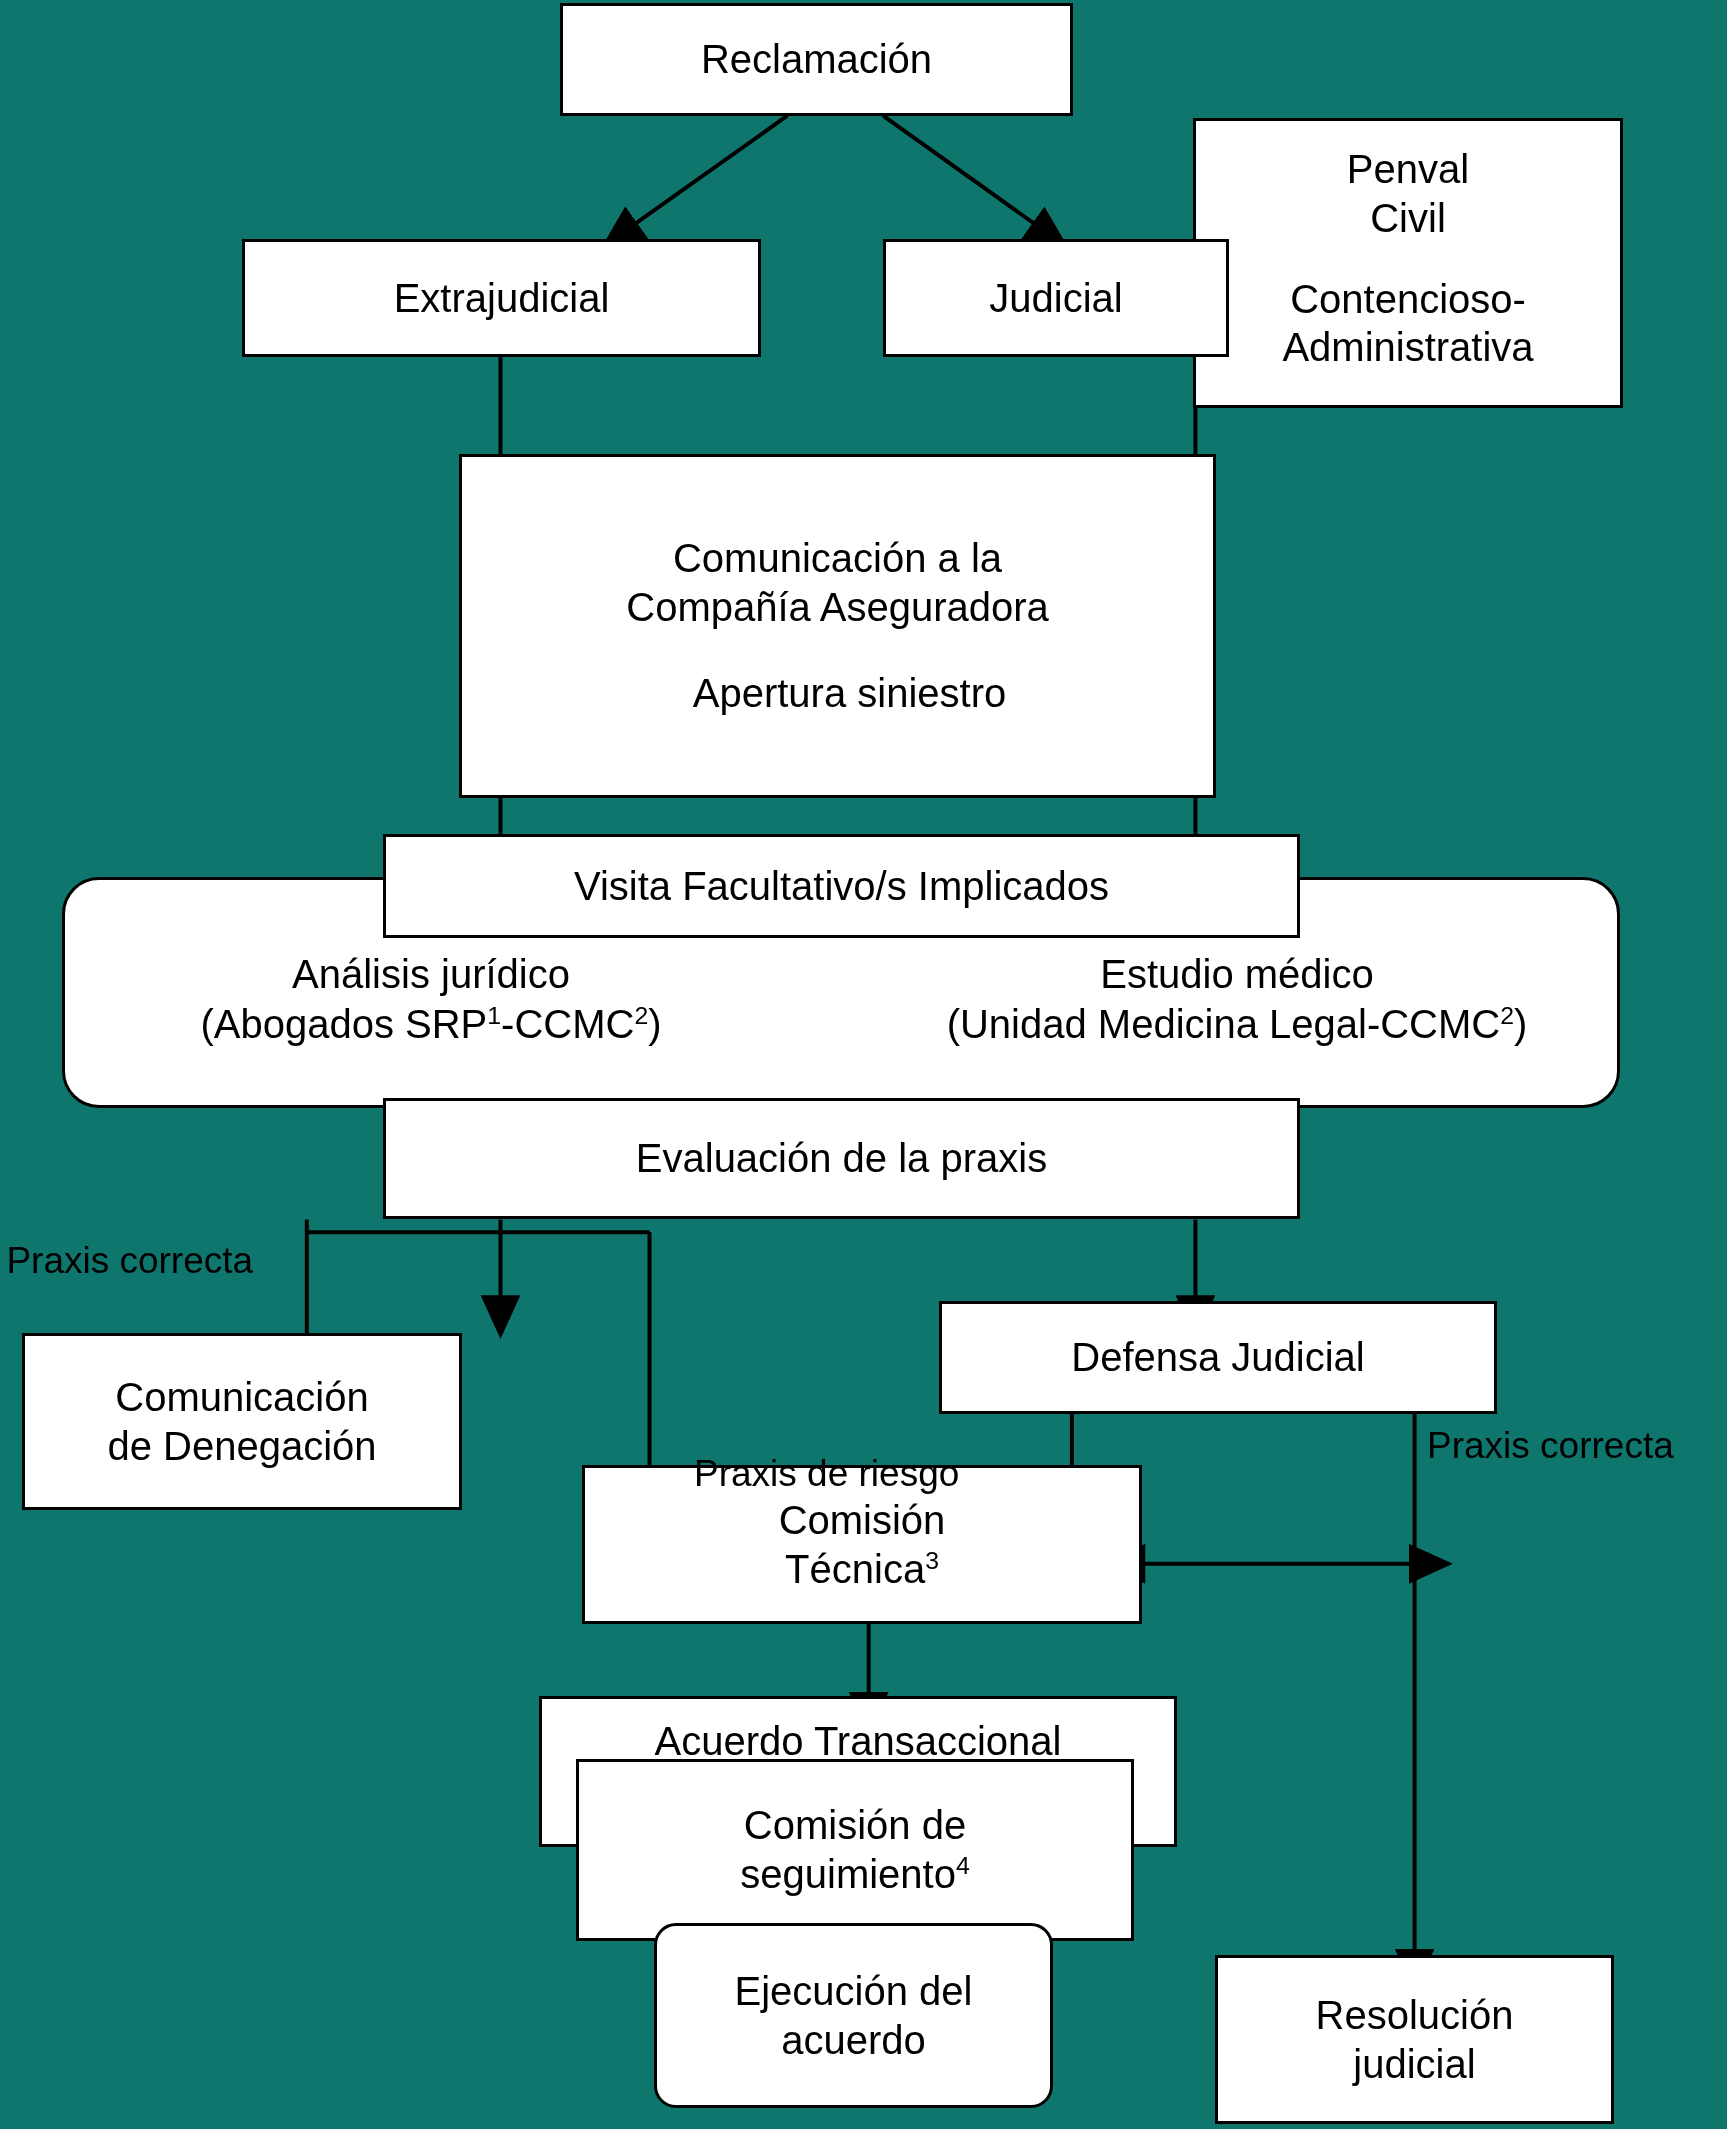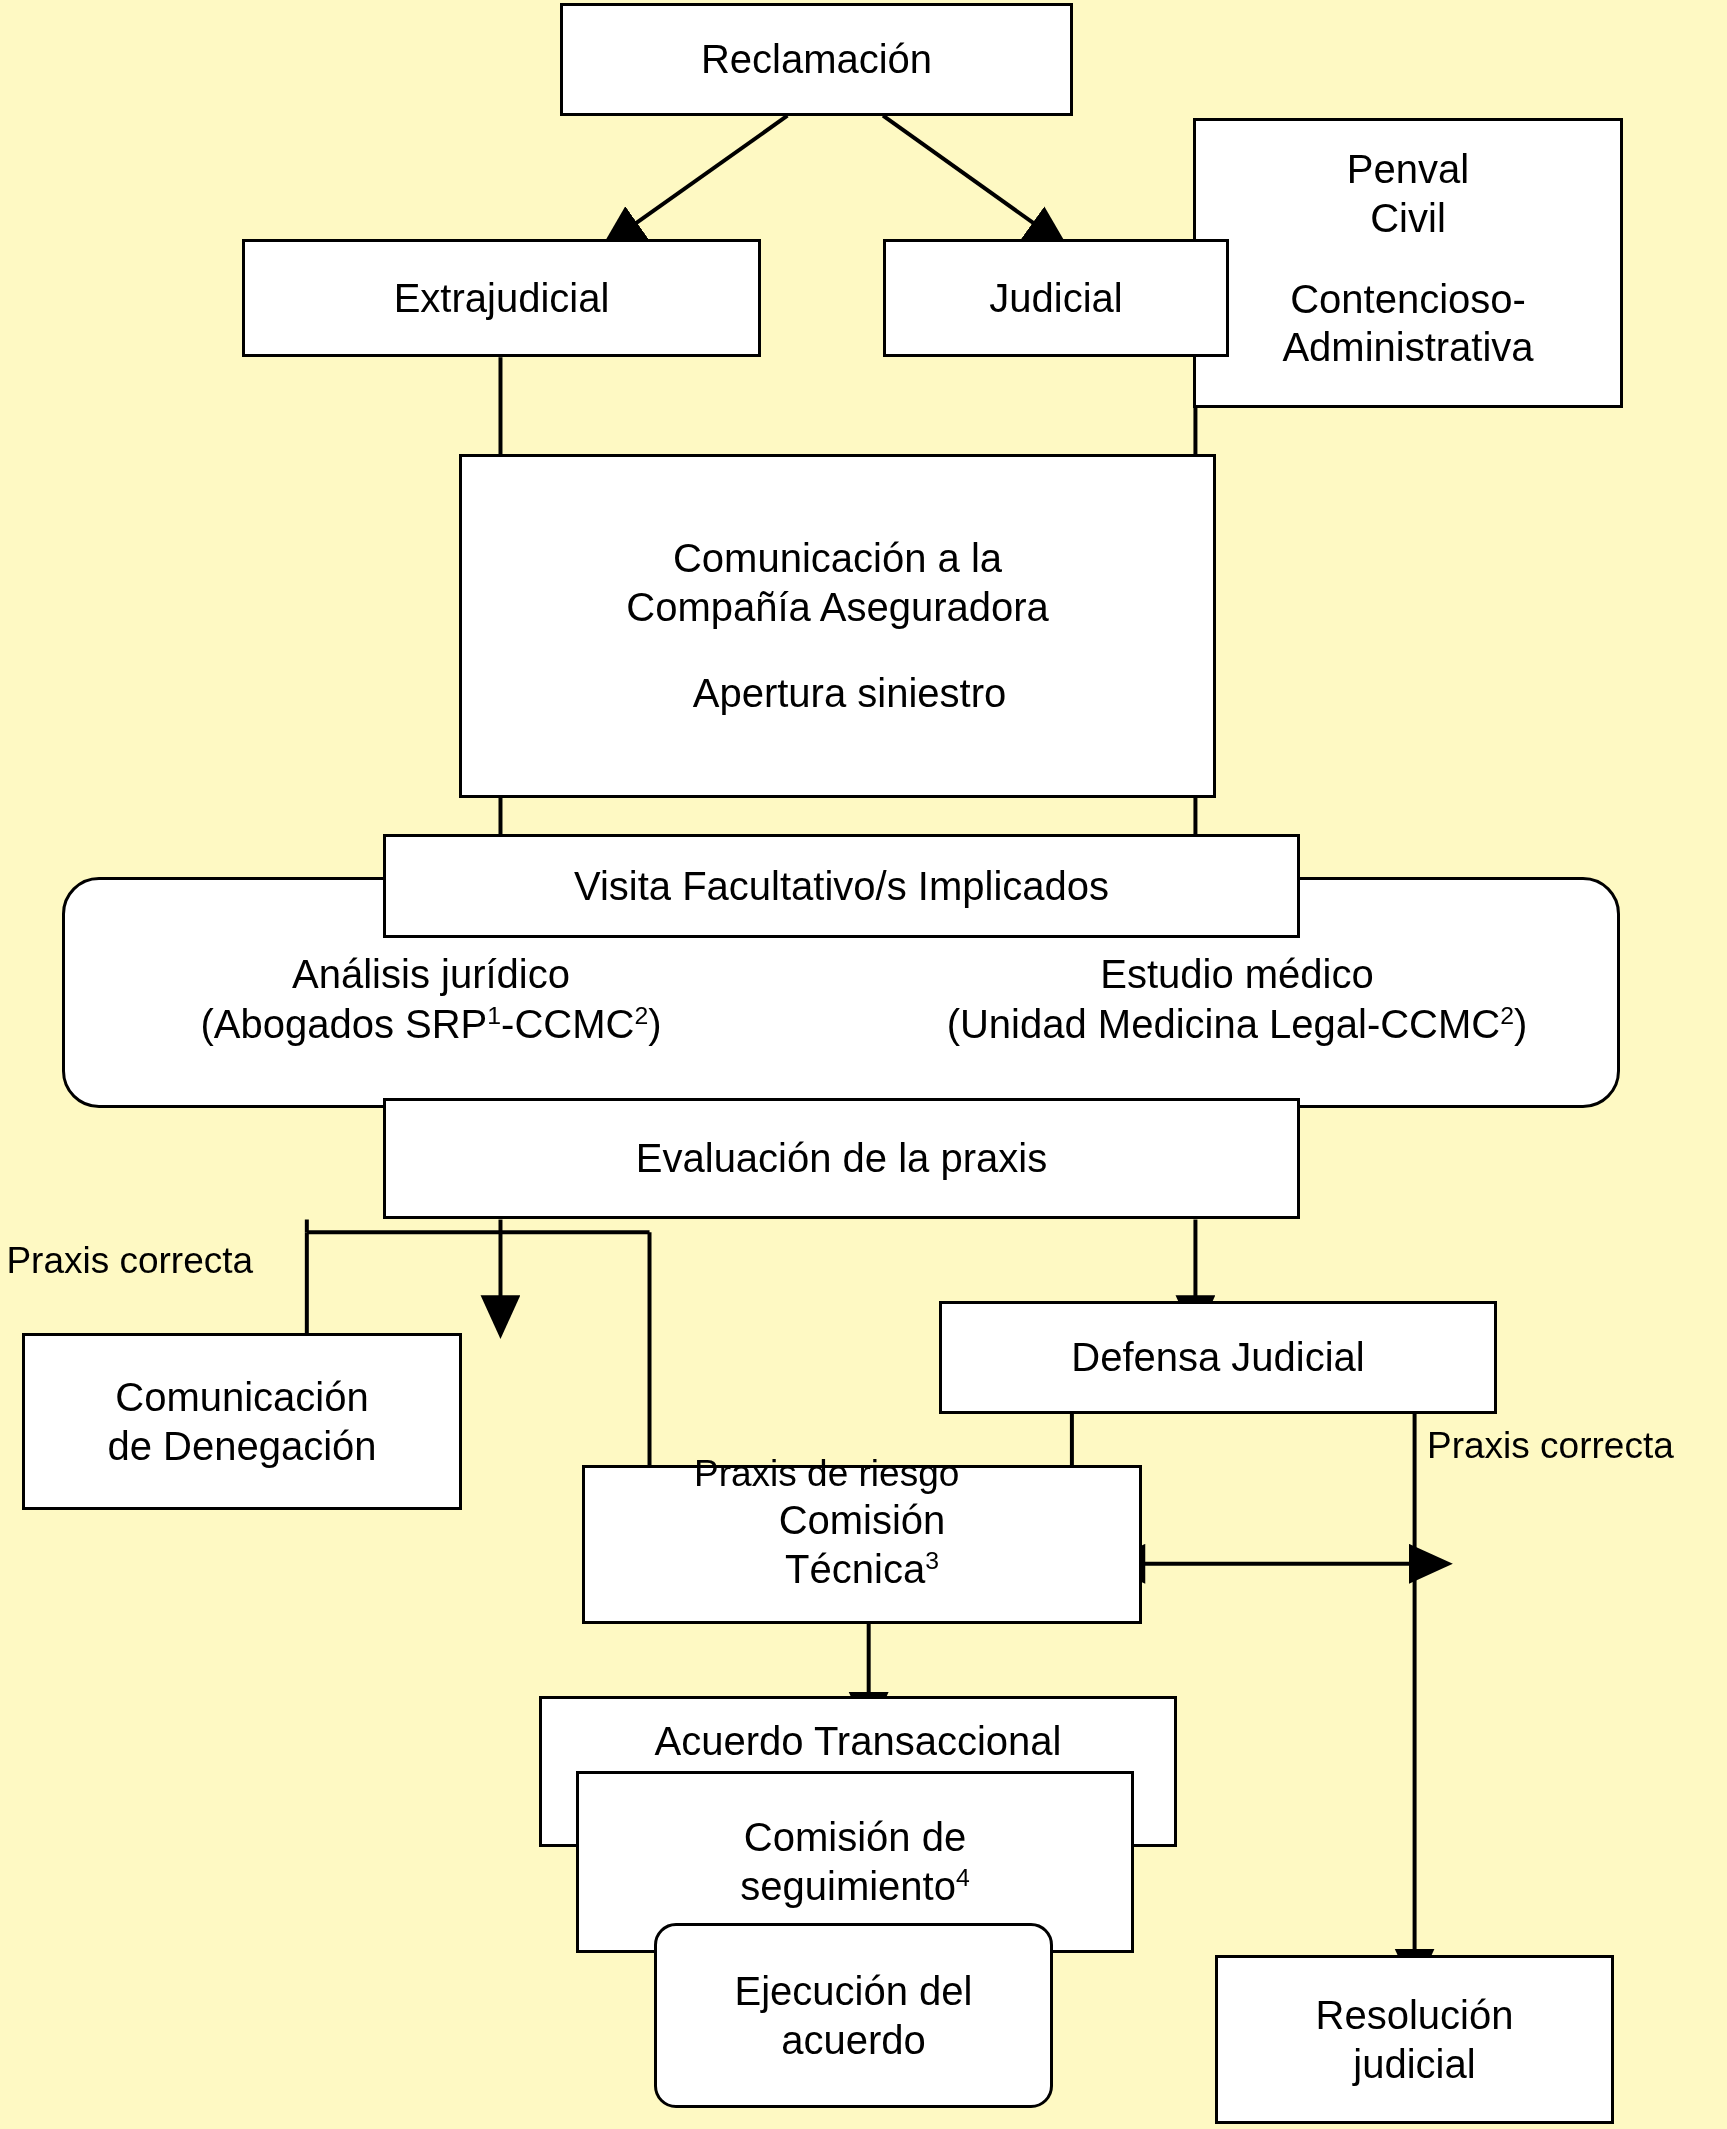--- a/index.html
+++ b/index.html
@@ -8,21 +8,21 @@
     background: #ffffff;
   }
   body {
     font-family: "Liberation Sans", sans-serif;
     color: #000000;
   }
   #canvas {
     position: relative;
     width: 1727px;
     height: 2129px;
-    background: #fef9c3;
+    background: #0f766e;
     overflow: hidden;
   }
   #edges {
     position: absolute;
     left: 0;
     top: 0;
     width: 1727px;
     height: 2129px;
     pointer-events: none;
   }
@@ -193,21 +193,21 @@
     <span class="txt">Comisión</span>
     <span class="txt">
       <span>Técnica</span><sup>3</sup>
     </span>
   </div>
 
   <div class="node" style="left:539px; top:1696px; width:638px; height:151px; align-items:flex-start; padding-top:17.5px; z-index:4;">
     <span class="txt">Acuerdo Transaccional</span>
   </div>
 
-  <div class="node" style="left:576px; top:1759px; width:558px; height:182px; flex-direction:column; z-index:5;margin-top:12px;">
+  <div class="node" style="left:576px; top:1759px; width:558px; height:182px; flex-direction:column; z-index:5;">
     <span class="txt">Comisión de</span>
     <span class="txt">
       <span>seguimiento</span><sup>4</sup>
     </span>
   </div>
 
   <div class="node" style="left:654px; top:1923px; width:399px; height:185px; flex-direction:column; z-index:6;border-radius:22px;">
     <span class="txt">Ejecución del</span>
     <span class="txt">acuerdo</span>
   </div>

